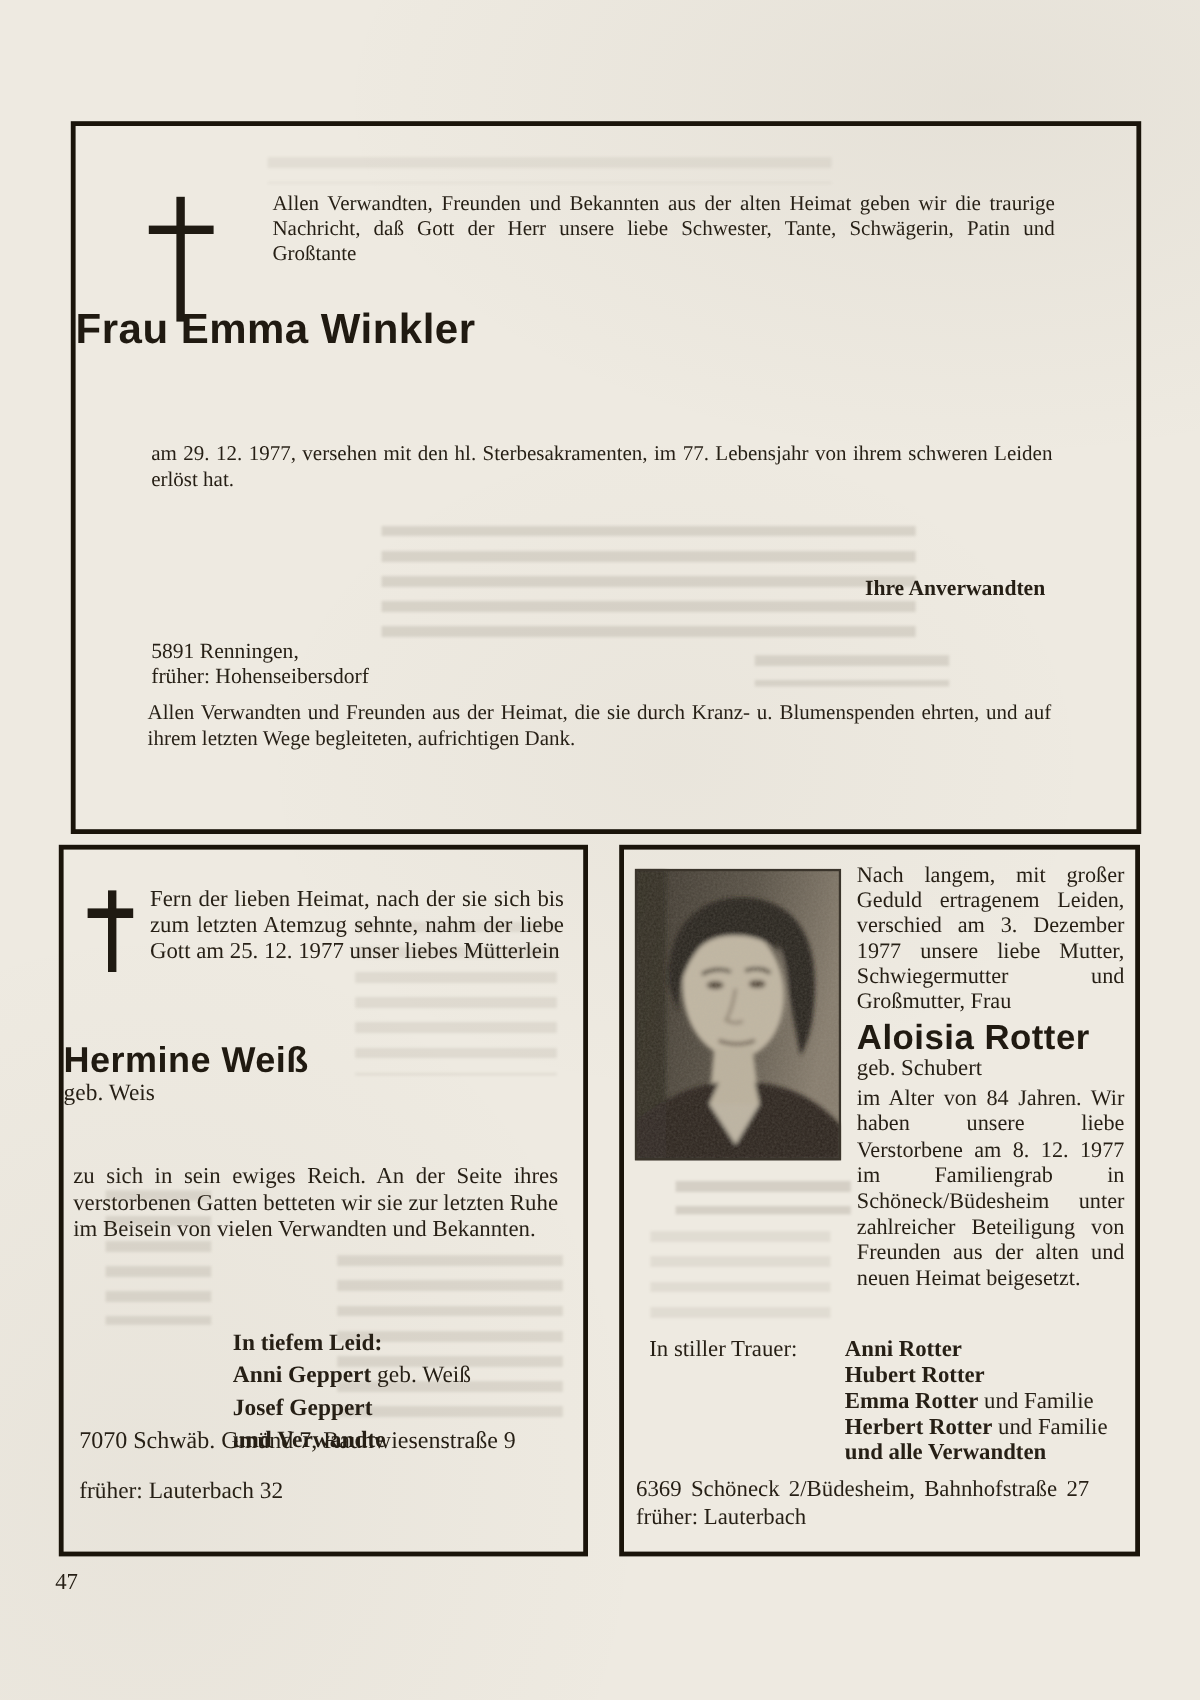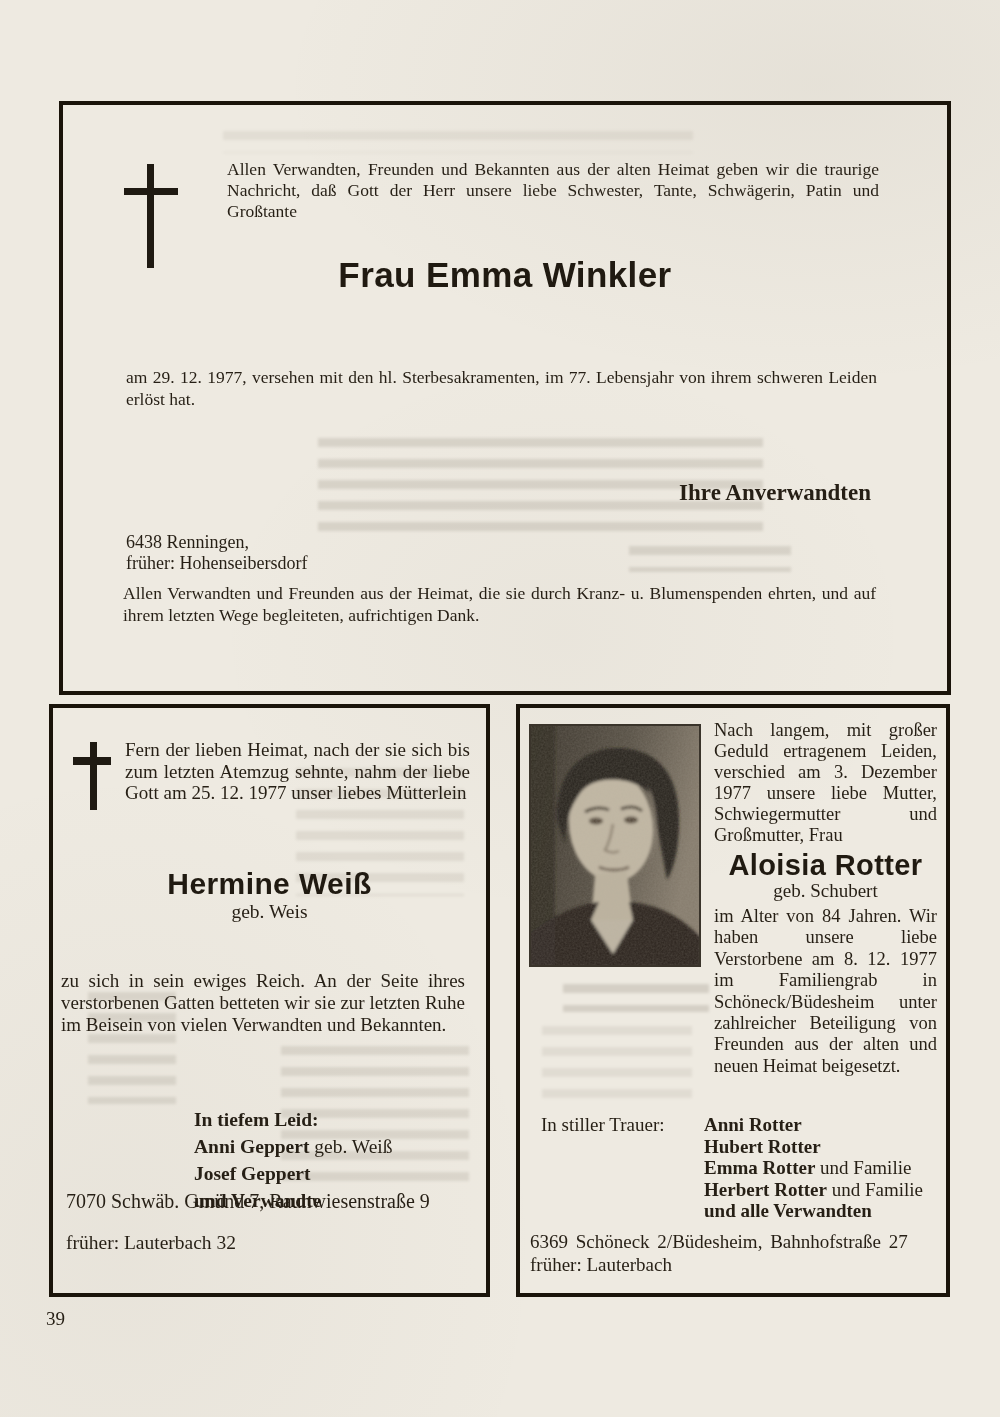--- a/index.html
+++ b/index.html
@@ -12,42 +12,42 @@
       radial-gradient(500px 400px at 55% 45%, rgba(118,108,92,.04), transparent 70%),
       #eeeae1;
     font-family:"Liberation Serif","DejaVu Serif",serif;
     color:#261f15;
     padding-left:24px;
   }
   .notice{position:absolute;border:4px solid #1a140a;}
   .notice *{margin:0;}
   p,div,h1,h2{position:absolute;z-index:2;}
   .justify{text-align:justify;}
-  .center{text-align:center;}
+  .center{}
   .b{font-weight:700;}
   .sans{font-family:"Liberation Sans","DejaVu Sans",sans-serif;font-weight:700;color:#201a11;letter-spacing:.4px;}
   
   .cross{z-index:2;}
   .cross span{position:absolute;background:#1f1a12;display:block;}
   
   .ghost{
     position:absolute;z-index:1;
     background:repeating-linear-gradient(180deg, rgba(128,120,105,.55) 0 9px, rgba(0,0,0,0) 9px 21px);
     filter:blur(1.4px);
   }
   
   #box-winkler{left:59px;top:101px;width:884px;height:586px;}
   #w-cross{left:61px;top:59px;width:57px;height:110px;}
   #w-cross .v{left:23px;top:0;width:7px;height:104px;}
   #w-cross .h{left:0;top:24px;width:54px;height:7px;}
   #w-intro{left:164px;top:54px;width:652px;font-size:17.5px;line-height:21px;}
   #w-name{left:0;right:0;top:152px;font-size:35px;line-height:36px;}
   #w-death{left:63px;top:240px;width:751px;font-size:17.5px;line-height:21.5px;margin-top:22px;}
   #w-burial{left:63px;top:289px;width:751px;font-size:17.5px;line-height:21.5px;}
-  #w-sign{right:76px;top:375px;font-size:23px;font-weight:700;}
+  #w-sign{right:76px;top:375px;font-size:18px;font-weight:700;}
   #w-addr{left:63px;top:427px;font-size:18px;line-height:21px;}
   #w-addr div{position:static;}
   #w-thanks{left:60px;top:478px;width:753px;font-size:17.5px;line-height:21.5px;}
   
   #box-weiss{left:49px;top:704px;width:433px;height:585px;}
   #h-cross{left:20px;top:34px;width:40px;height:72px;}
   #h-cross .v{left:17px;top:0;width:7px;height:68px;}
   #h-cross .h{left:0;top:15px;width:38px;height:8px;}
   #h-intro{left:72px;top:31px;width:345px;font-size:19px;line-height:21.5px;}
   #h-name{left:0;right:0;top:160px;font-size:30px;line-height:31px;}
@@ -84,21 +84,21 @@
 
     <div class="cross" id="w-cross">
       <span class="v"></span>
       <span class="h"></span>
     </div>
     <p class="justify" id="w-intro">Allen Verwandten, Freunden und Bekannten aus der alten Heimat geben wir die traurige Nachricht, daß Gott der Herr unsere liebe Schwester, Tante, Schwägerin, Patin und Großtante</p>
     <h1 class="sans center" id="w-name">Frau Emma Winkler</h1>
     <p class="justify" id="w-death">am 29. 12. 1977, versehen mit den hl. Sterbesakramenten, im 77. Lebensjahr von ihrem schweren Leiden erlöst hat.</p>
     <p id="w-sign">Ihre Anverwandten</p>
     <div id="w-addr">
-      <div>6438 Renningen,</div>
+      <div>5891 Renningen,</div>
       <div>früher: Hohenseibersdorf</div>
     </div>
     <p class="justify" id="w-thanks">Allen Verwandten und Freunden aus der Heimat, die sie durch Kranz- u. Blumenspenden ehrten, und auf ihrem letzten Wege begleiteten, aufrichtigen Dank.</p>
   </section>
 
   <section class="notice" id="box-weiss">
     <div class="ghost" style="left:35px;top:284px;width:88px;height:112px;opacity:.32"></div>
     <div class="ghost" style="left:228px;top:338px;width:188px;height:136px;opacity:.32"></div>
     <div class="ghost" style="left:243px;top:60px;width:168px;height:128px;opacity:.26"></div>
 
@@ -170,14 +170,14 @@
       <div><span class="b">Anni Rotter</span><span></span></div>
       <div><span class="b">Hubert Rotter</span><span></span></div>
       <div><span class="b">Emma Rotter</span><span> und Familie</span></div>
       <div><span class="b">Herbert Rotter</span><span> und Familie</span></div>
       <div class="b"><span>und alle Verwandten</span></div>
     </div>
     <p id="r-addr1">6369 Schöneck 2/Büdesheim, Bahnhofstraße 27</p>
     <p id="r-addr2">früher: Lauterbach</p>
   </section>
 
-  <div id="pageno">39</div>
+  <div id="pageno">47</div>
 </div>
 
 </body></html>

